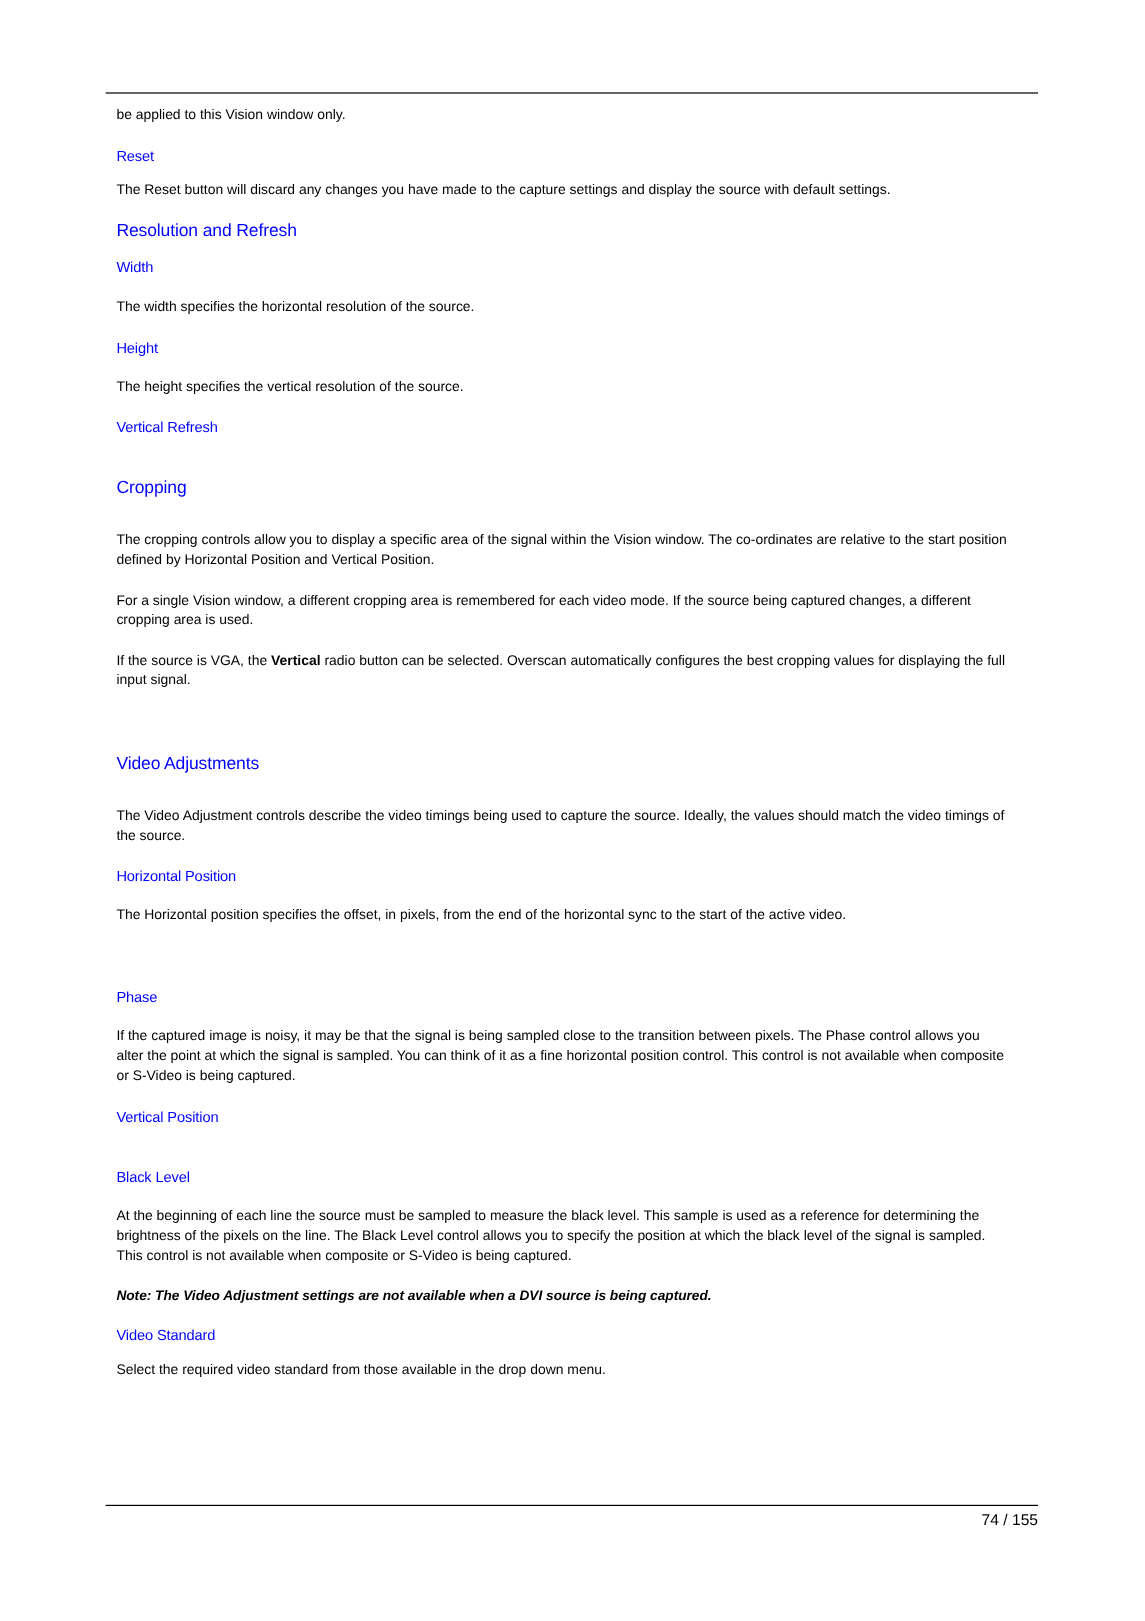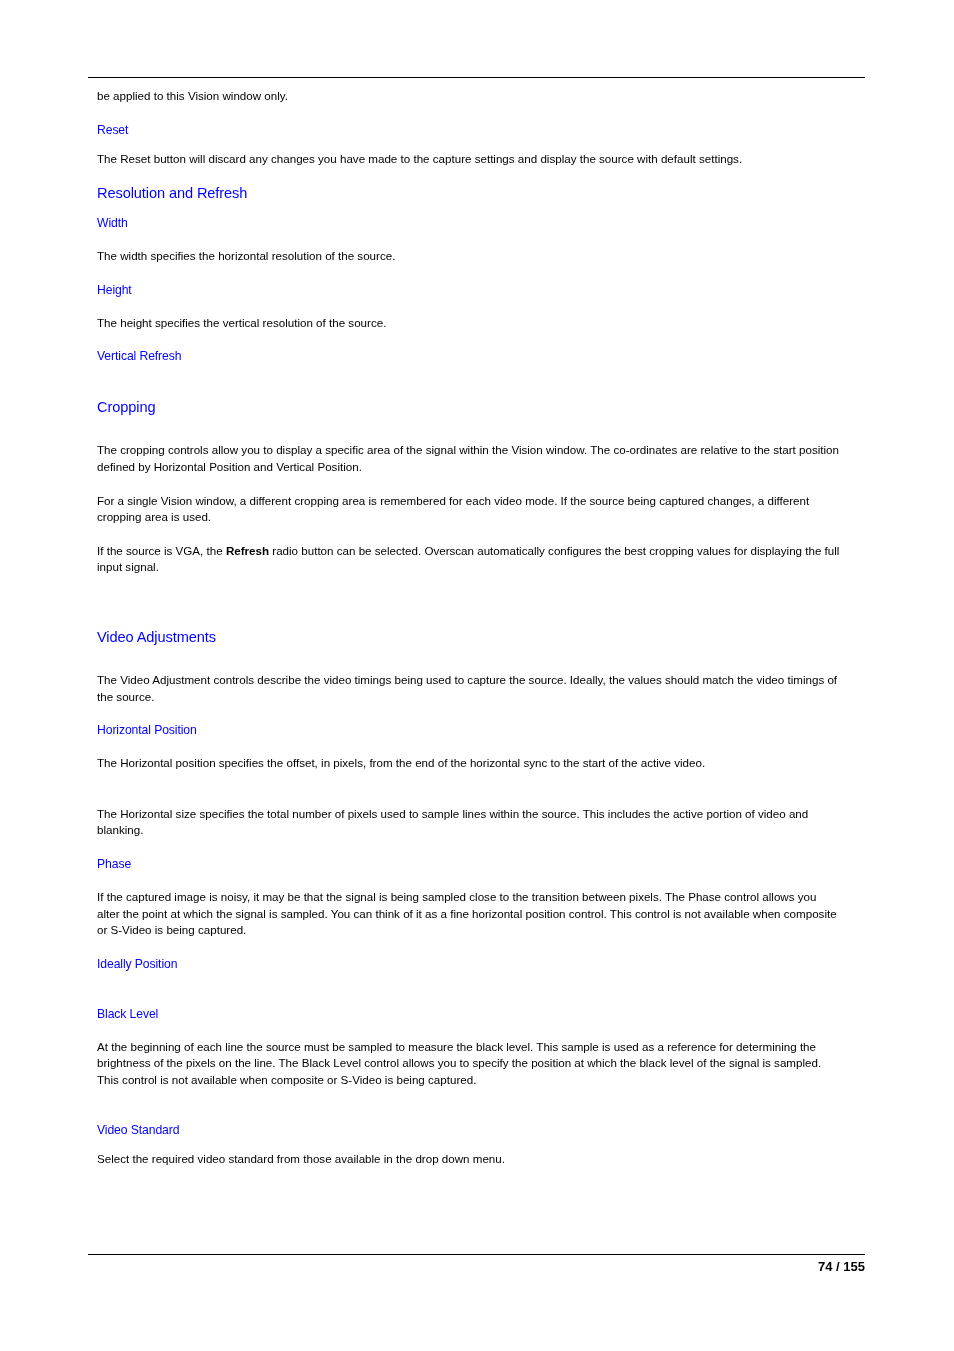--- a/index.html
+++ b/index.html
@@ -81,21 +81,20 @@
     border-top: 1px solid #000000;
   }
   .footer-page {
     position: absolute;
     right: 89px;
     top: 1258px;
     font-size: 13px;
     line-height: 18px;
     color: #000000;
     text-align: right;
-    font-weight: bold;
   }
 </style>
 </head>
 <body>
 
 <div class="page">
 
   <div class="header-rule"></div>
 
   <div class="content">
@@ -123,51 +122,51 @@
     <h3 class="sub-head">Vertical Refresh</h3>
     <div class="spacer-md"></div>
 
     <div class="spacer-md"></div>
     <h2 class="sec-head">Cropping</h2>
     <div class="spacer-lg"></div>
     <p class="body-text">The cropping controls allow you to display a specific area of the signal within the Vision window. The co-ordinates are relative to the start position defined by Horizontal Position and Vertical Position.</p>
     <div class="spacer-md"></div>
     <p class="body-text">For a single Vision window, a different cropping area is remembered for each video mode. If the source being captured changes, a different cropping area is used.</p>
     <div class="spacer-md"></div>
-    <p class="body-text"><span>If the source is VGA, the </span><b class="inline-bold">Refresh</b><span> radio button can be selected. Overscan automatically configures the best cropping values for displaying the full input signal.</span></p>
+    <p class="body-text"><span>If the source is VGA, the </span><b class="inline-bold">Vertical</b><span> radio button can be selected. Overscan automatically configures the best cropping values for displaying the full input signal.</span></p>
 
     <div class="spacer-xl"></div>
     <h2 class="sec-head">Video Adjustments</h2>
     <div class="spacer-lg"></div>
     <p class="body-text">The Video Adjustment controls describe the video timings being used to capture the source. Ideally, the values should match the video timings of the source.</p>
 
     <div class="spacer-md"></div>
     <h3 class="sub-head">Horizontal Position</h3>
     <div class="spacer-md"></div>
     <p class="body-text">The Horizontal position specifies the offset, in pixels, from the end of the horizontal sync to the start of the active video.</p>
 
     <div class="spacer-md"></div>
     <div class="spacer-md"></div>
-    <p class="body-text">The Horizontal size specifies the total number of pixels used to sample lines within the source. This includes the active portion of video and blanking.</p>
 
     <div class="spacer-md"></div>
     <h3 class="sub-head">Phase</h3>
     <div class="spacer-md"></div>
     <p class="body-text">If the captured image is noisy, it may be that the signal is being sampled close to the transition between pixels. The Phase control allows you alter the point at which the signal is sampled. You can think of it as a fine horizontal position control. This control is not available when composite or S-Video is being captured.</p>
 
     <div class="spacer-md"></div>
-    <h3 class="sub-head">Ideally Position</h3>
+    <h3 class="sub-head">Vertical Position</h3>
     <div class="spacer-md"></div>
 
     <div class="spacer-md"></div>
     <h3 class="sub-head">Black Level</h3>
     <div class="spacer-md"></div>
     <p class="body-text">At the beginning of each line the source must be sampled to measure the black level. This sample is used as a reference for determining the brightness of the pixels on the line. The Black Level control allows you to specify the position at which the black level of the signal is sampled. This control is not available when composite or S-Video is being captured.</p>
 
     <div class="spacer-md"></div>
+    <p class="note-text">Note: The Video Adjustment settings are not available when a DVI source is being captured.</p>
 
     <div class="spacer-md"></div>
     <h3 class="sub-head">Video Standard</h3>
     <div class="spacer-sm"></div>
     <p class="body-text">Select the required video standard from those available in the drop down menu.</p>
 
   </div>
 
   <div class="footer-rule"></div>
   <div class="footer-page">74 / 155</div>

